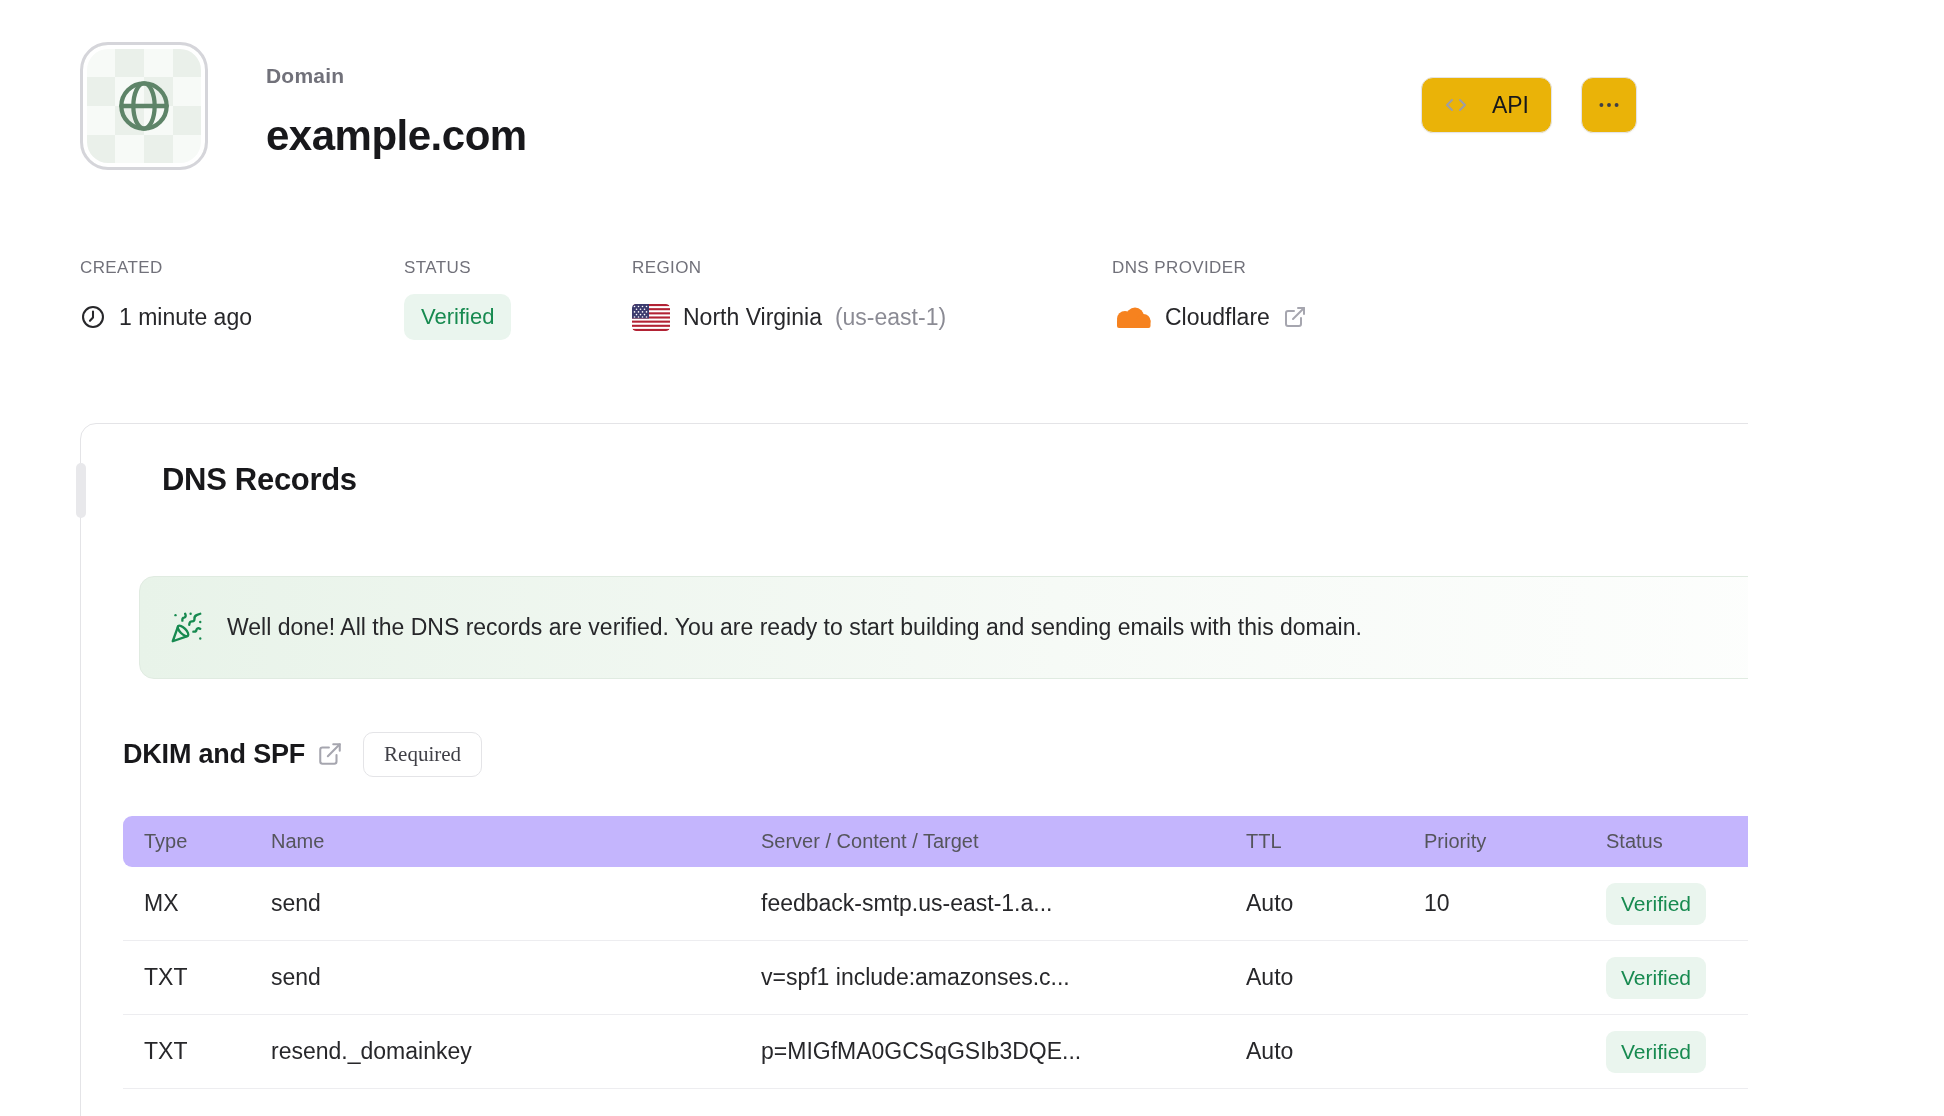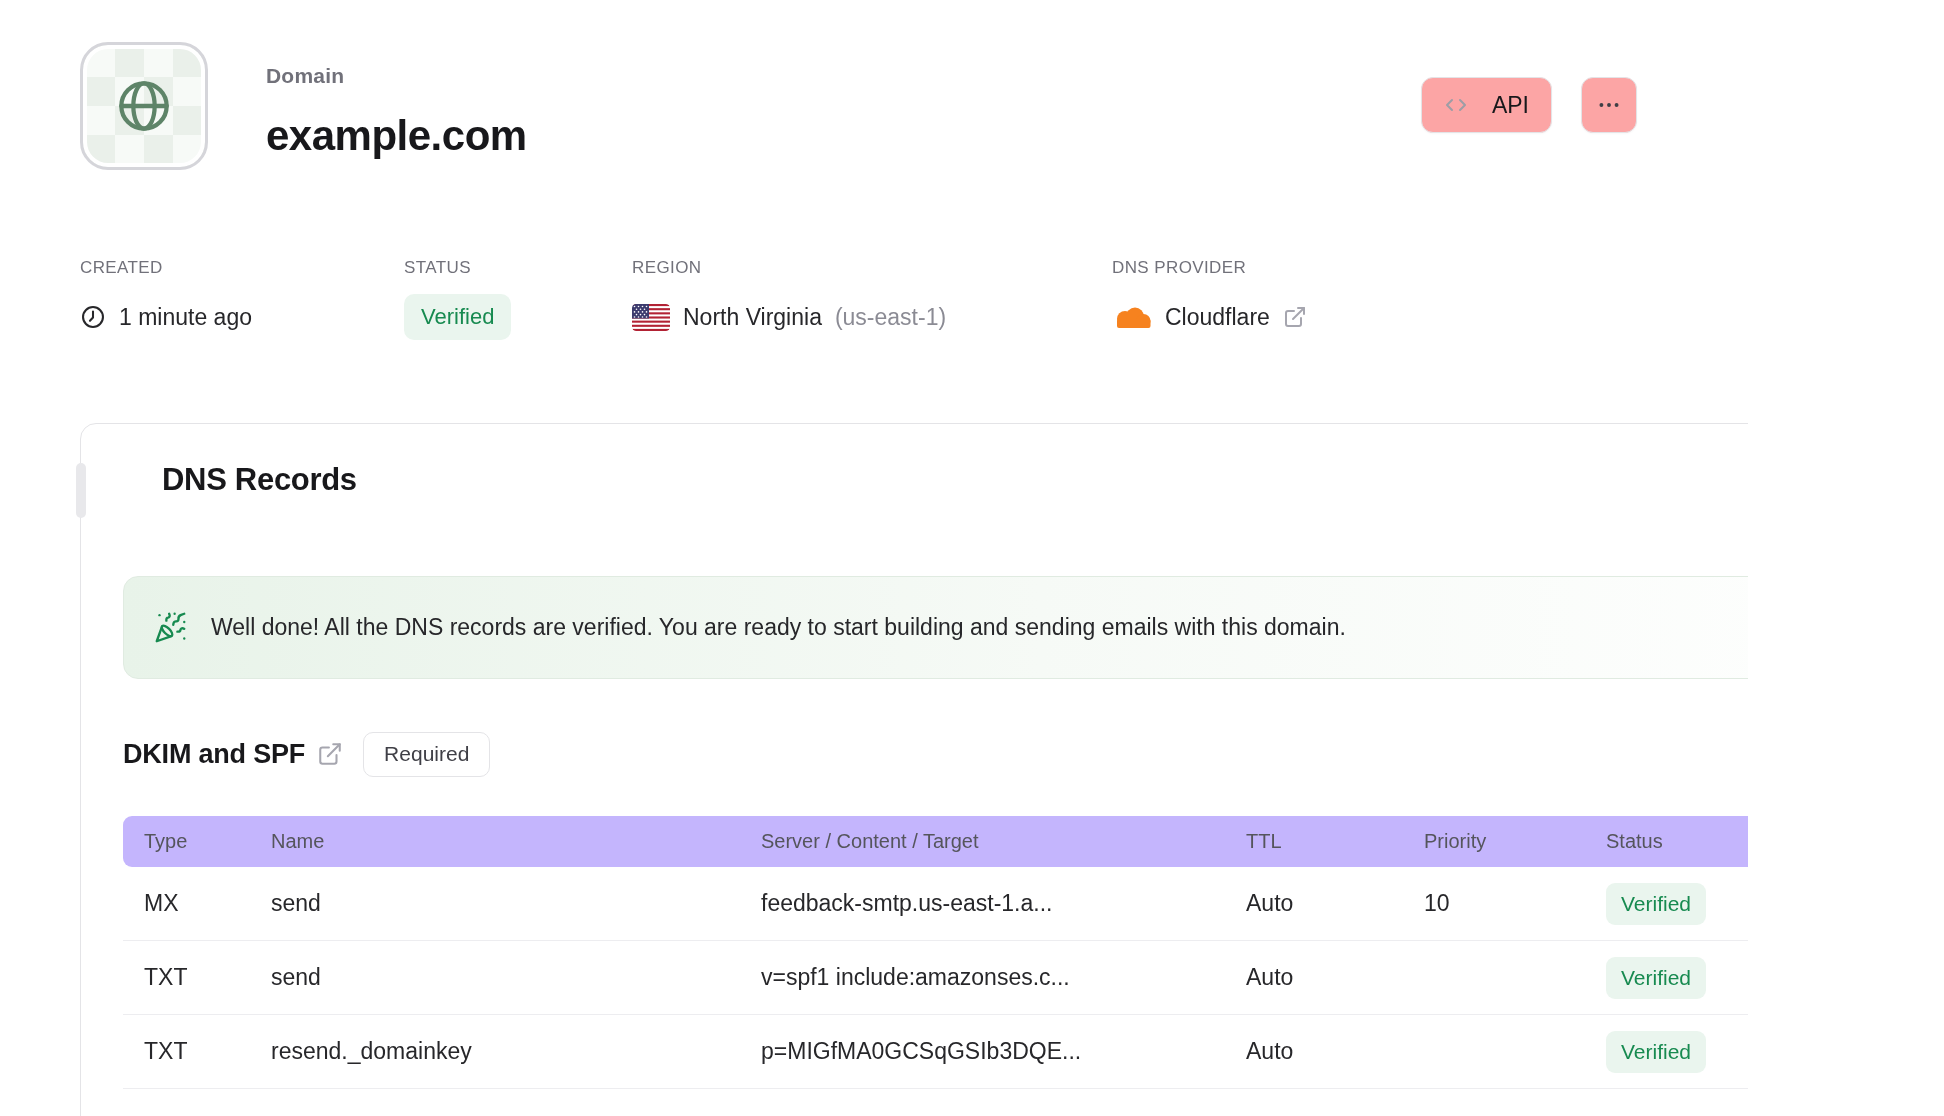--- a/index.html
+++ b/index.html
@@ -20,21 +20,21 @@
     background-size:58px 58px; background-position:center;
     display:flex; align-items:center; justify-content:center;
     box-shadow:inset 0 0 0 4px #fff;
   }
   .header-text { position:absolute; left:266px; top:64px; }
   .eyebrow { font-size:21px; font-weight:600; color:#71717a; letter-spacing:.2px; }
   .page-title { margin-top:24px; font-size:42px; font-weight:700; color:#18181b; letter-spacing:-.5px; }
 
   .header-actions { position:absolute; top:77px; right:111px; display:flex; gap:29px; }
   .btn {
-    height:56px; border:1px solid #e4e4e7; border-radius:12px; background:#fca5a5;
+    height:56px; border:1px solid #e4e4e7; border-radius:12px; background:#eab308;
     display:flex; align-items:center; justify-content:center; gap:24px;
     font-size:23px; font-weight:500; color:#18181b; cursor:pointer;
     box-shadow:0 1px 2px rgba(0,0,0,.03);
   }
   .btn-api { padding:0 22px; }
   .btn-more { width:56px; }
 
   
   .meta-col { position:absolute; top:258px; }
   .meta-col.c1 { left:80px; } .meta-col.c2 { left:404px; }
@@ -54,32 +54,32 @@
     position:absolute; left:80px; top:423px; width:1751px; height:790px;
     border:1px solid #e4e4e7; border-radius:16px; background:#fff;
   }
   .section-indicator {
     position:absolute; left:-5px; top:39px; width:10px; height:55px;
     background:#e8e8eb; border-radius:6px;
   }
   .card-title { position:absolute; left:42px; top:38px; font-size:31px; font-weight:700; color:#18181b; letter-spacing:-.3px;margin-left:39px; }
 
   .banner {
-    position:absolute; left:42px; top:152px; width:1667px; height:103px;
+    position:absolute; left:58px; top:152px; width:1667px; height:103px;
     border:1px solid #e0ebe1; border-radius:15px;
     background:linear-gradient(90deg,#e8f3e9 0%,#f6faf6 55%,#fdfefd 100%);
     display:flex; align-items:center; gap:24px; padding:0 30px;
   }
   .banner-text { font-size:23px; color:#27272a; }
 
   .dkim-row { position:absolute; left:42px; top:305px; height:50px; display:flex; align-items:center; gap:12px; }
   .dkim-title { font-size:27px; font-weight:700; color:#18181b; letter-spacing:-.2px; }
   .badge-required {
     margin-left:8px; height:45px; padding:0 20px; border:1px solid #e4e4e7; border-radius:10px;
-    display:flex; align-items:center; font-size:21px; color:#3f3f46; background:#fff;
+    display:flex; align-items:center; font-size:21px; color:#3f3f46; background:#fff;font-family:Liberation Serif, serif;
   }
 
   
   .dns-table { position:absolute; left:42px; top:392px; width:1667px; }
   .t-head, .t-row {
     display:grid; grid-template-columns:127px 490px 485px 178px 182px 1fr;
     align-items:center; padding-left:21px;
   }
   .t-head {
     height:51px; background:#c4b5fd; border-radius:9px;

